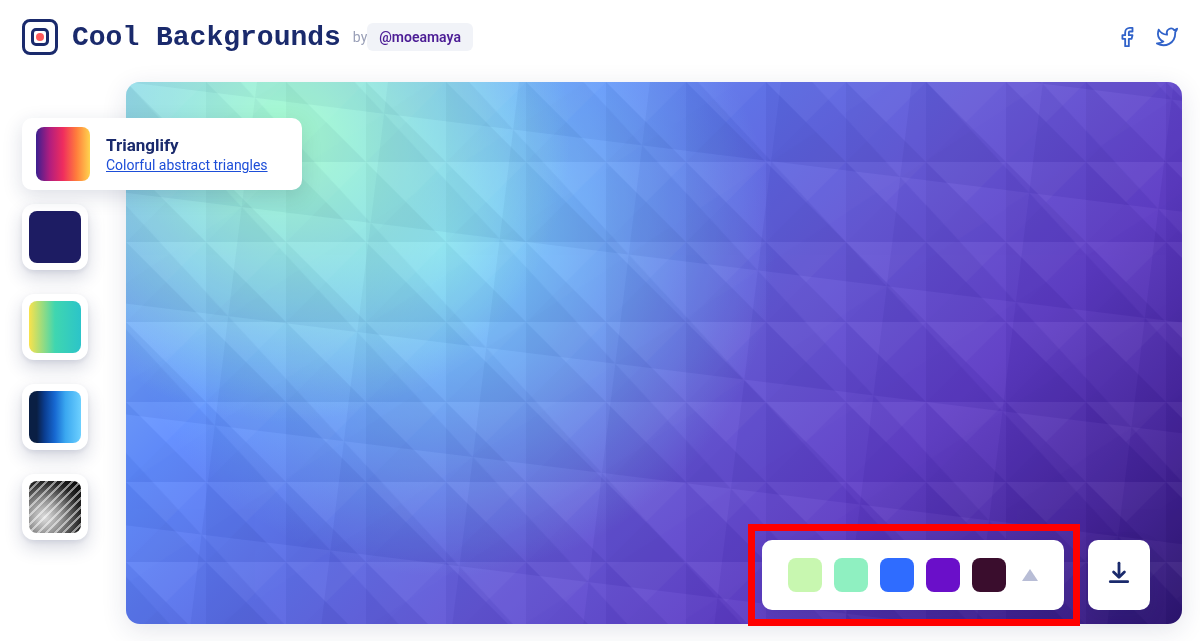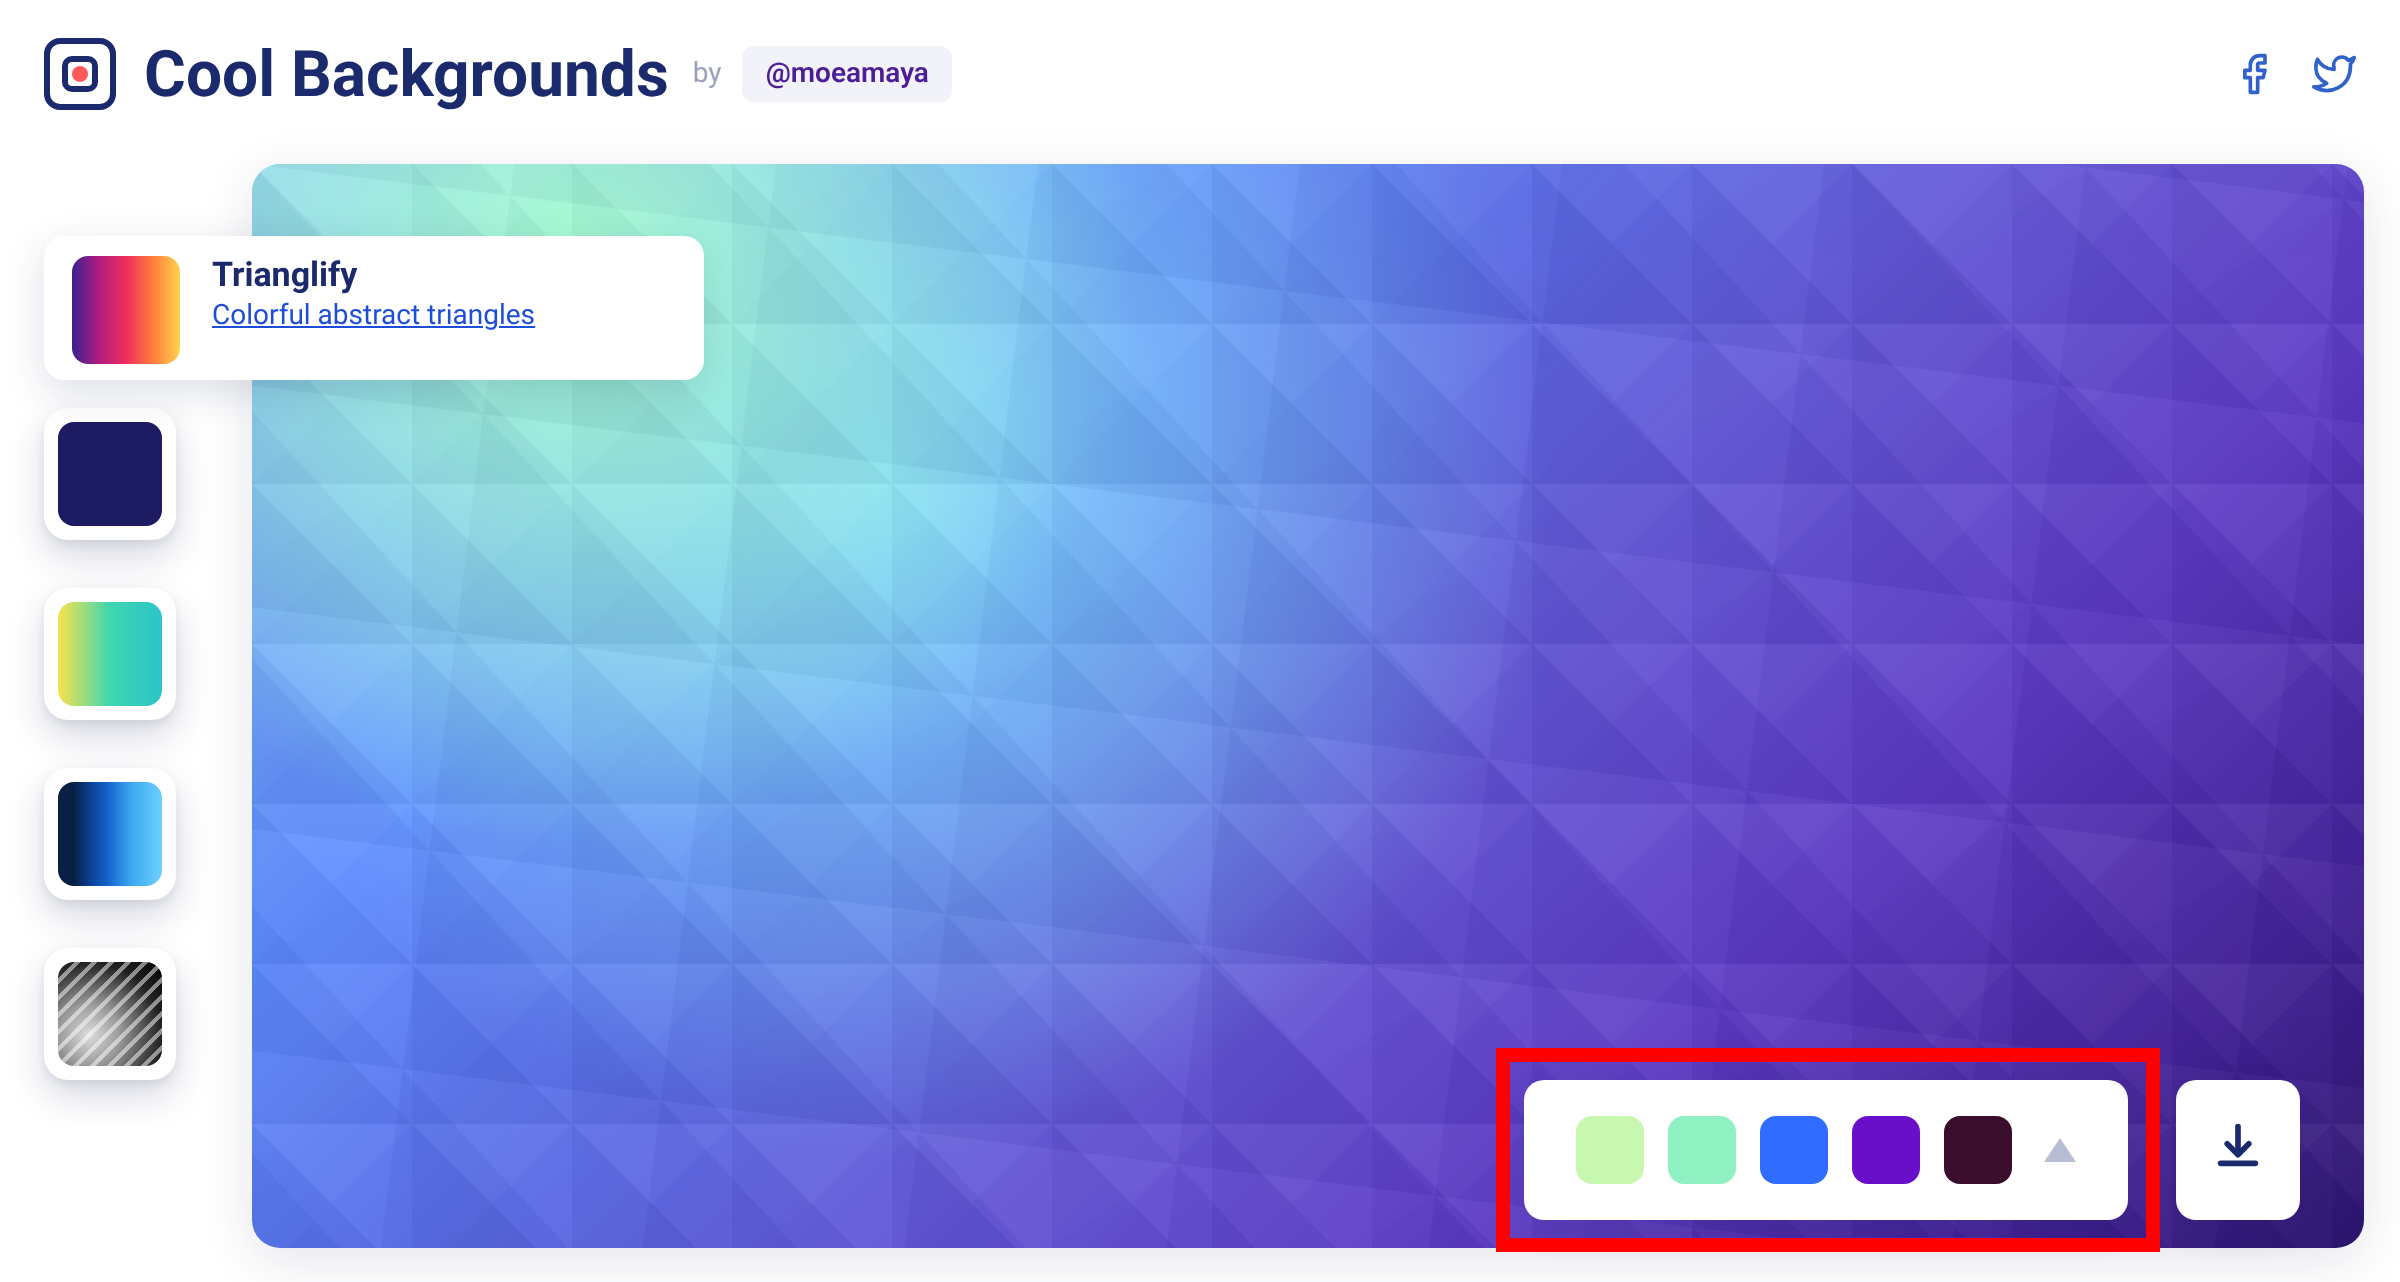--- a/index.html
+++ b/index.html
@@ -26,56 +26,56 @@
     border: 3px solid #1a2a6c;
     border-radius: 5px;
     display:flex; align-items:center; justify-content:center;
   }
   .logo-dot {
     width: 8px; height: 8px;
     background: #ff5a5a;
     border-radius: 50%;
   }
   .title {
-    font-size: 32px;
+    font-size: 28px;
     font-weight: 700;
     color: #1a2a6c;
     margin-right: 12px;
+    font-family: Liberation Mono, monospace;
   }
   .by {
     font-size: 14px;
     color: #9aa0b8;
-    margin-right: 10px;
   }
   .handle-chip {
     background: #f1f3f8;
     color: #4c1d95;
     font-weight: 600;
     font-size: 14px;
     padding: 6px 12px;
     border-radius: 6px;
   }
   .header-spacer { flex: 1; }
   .social-icon {
     color: #3062c9;
     margin-left: 18px;
     width: 22px; height: 22px;
     display: inline-flex;
   }
   .selected-card {
     position: absolute;
     left: 22px;
     top: 118px;
-    width: 330px;
+    width: 280px;
     height: 72px;
     background: #fff;
     border-radius: 10px;
     box-shadow: 0 6px 20px rgba(30,40,90,0.15);
     display: flex;
-    align-items: flex-start;
+    align-items: center;
     padding: 10px 14px;
     z-index: 5;
   }
   .selected-thumb {
     width: 54px; height: 54px;
     border-radius: 8px;
     background: linear-gradient(90deg, #3b1f8f, #b01d7f, #ef2d5e, #ff7d3c, #ffd34e);
     margin-right: 16px;
     flex-shrink: 0;
   }

